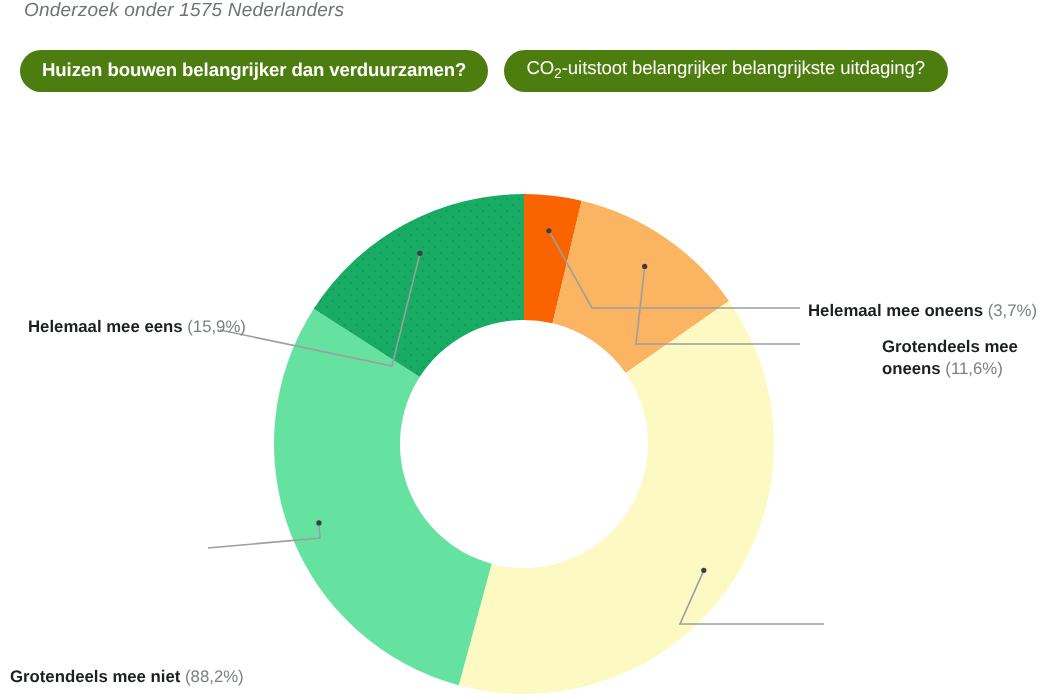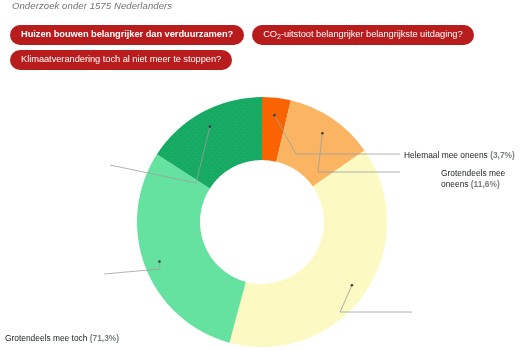--- a/index.html
+++ b/index.html
@@ -30,21 +30,21 @@
   #question-bar {
     position: absolute;
     left: 10px;
     top: 25px;
     width: 505px;
     display: flex;
     flex-wrap: wrap;
     gap: 5px 8px;
   }
   .qbtn {
-    background: #b91c1c;
+    background: #4d7c0f;
     color: #ffffff;
     border: none;
     border-radius: 11px;
     padding: 4px 11px 5px 11px;
     font-family: "Liberation Sans", sans-serif;
     font-size: 9.3px;
     line-height: 11px;
     white-space: nowrap;
     cursor: pointer;
     letter-spacing: -0.05px;
@@ -63,40 +63,39 @@
   #donut-svg { position: absolute; left: 0; top: 0; }
 
   
   .callout {
     position: absolute;
     font-size: 8.4px;
     line-height: 11px;
     color: #1d2021;
     white-space: nowrap;
   }
-  .callout .nm { font-weight: normal; color: #1d2021; }
-  .callout .pc { color: #7b8082; font-weight: bold; }
+  .callout .nm { font-weight: bold; color: #1d2021; }
+  .callout .pc { color: #7b8082; font-weight: normal; }
   .callout.wrap { white-space: normal; width: 92px; }
 
   #label-helemaal-eens   { left: 14px;  top: 90px;  }
   #label-grotendeels-eens{ left: 5px;   top: 265px; }
   #label-helemaal-oneens { left: 404px; top: 82px;  }
   #label-grotendeels-oneens { left: 428px; top: 100px; margin-left: 13px; }
 </style>
 </head>
 <body>
 
 <div id="subtitle">Onderzoek onder 1575 Nederlanders</div>
 
 <div id="question-bar">
   <button class="qbtn active">Huizen bouwen belangrijker dan verduurzamen?</button>
 
   <button class="qbtn"><span>CO</span><sub>2</sub><span>-uitstoot belangrijker belangrijkste uitdaging?</span></button>
 
-  <button class="qbtn">Klimaatverandering toch al niet meer te stoppen?</button>
 
 </div>
 
 <div id="chart-area">
 
   <svg id="donut-svg" width="525" height="282" viewBox="0 0 525 282">
     <defs>
       <pattern id="dotPattern" width="6" height="6" patternUnits="userSpaceOnUse">
         <rect width="6" height="6" fill="#17ab64"></rect>
         <circle cx="1.5" cy="1.5" r="0.55" fill="#12995a"></circle>
@@ -117,24 +116,28 @@
         <circle cx="322.3452714462047" cy="65.20462954588305" r="1.3" fill="#3a3f41"></circle>
         <polyline points="351.8982909506616,217.18157709451543 340,244 412,244" fill="none" stroke="#9a9fa1" stroke-width="0.8"></polyline>
         <circle cx="351.8982909506616" cy="217.18157709451543" r="1.3" fill="#3a3f41"></circle>
         <polyline points="159.45947496618726,193.4848721131273 160,201 104,206" fill="none" stroke="#9a9fa1" stroke-width="0.8"></polyline>
         <circle cx="159.45947496618726" cy="193.4848721131273" r="1.3" fill="#3a3f41"></circle>
         <polyline points="209.97120436672606,58.65164487548297 196,115 110,97" fill="none" stroke="#9a9fa1" stroke-width="0.8"></polyline>
         <circle cx="209.97120436672606" cy="58.65164487548297" r="1.3" fill="#3a3f41"></circle>
       </g>
   </svg>
 
+  <div class="callout" id="label-helemaal-eens">
+    <span class="nm">Helemaal mee eens</span>
+    <span class="pc">(15,9%)</span>
+  </div>
 
   <div class="callout" id="label-grotendeels-eens">
-    <span class="nm">Grotendeels mee toch</span>
-    <span class="pc">(71,3%)</span>
+    <span class="nm">Grotendeels mee niet</span>
+    <span class="pc">(88,2%)</span>
   </div>
 
   <div class="callout" id="label-helemaal-oneens">
     <span class="nm">Helemaal mee oneens</span>
     <span class="pc">(3,7%)</span>
   </div>
 
   <div class="callout wrap" id="label-grotendeels-oneens">
     <span class="nm">Grotendeels mee oneens</span>
     <span class="pc">(11,6%)</span>

